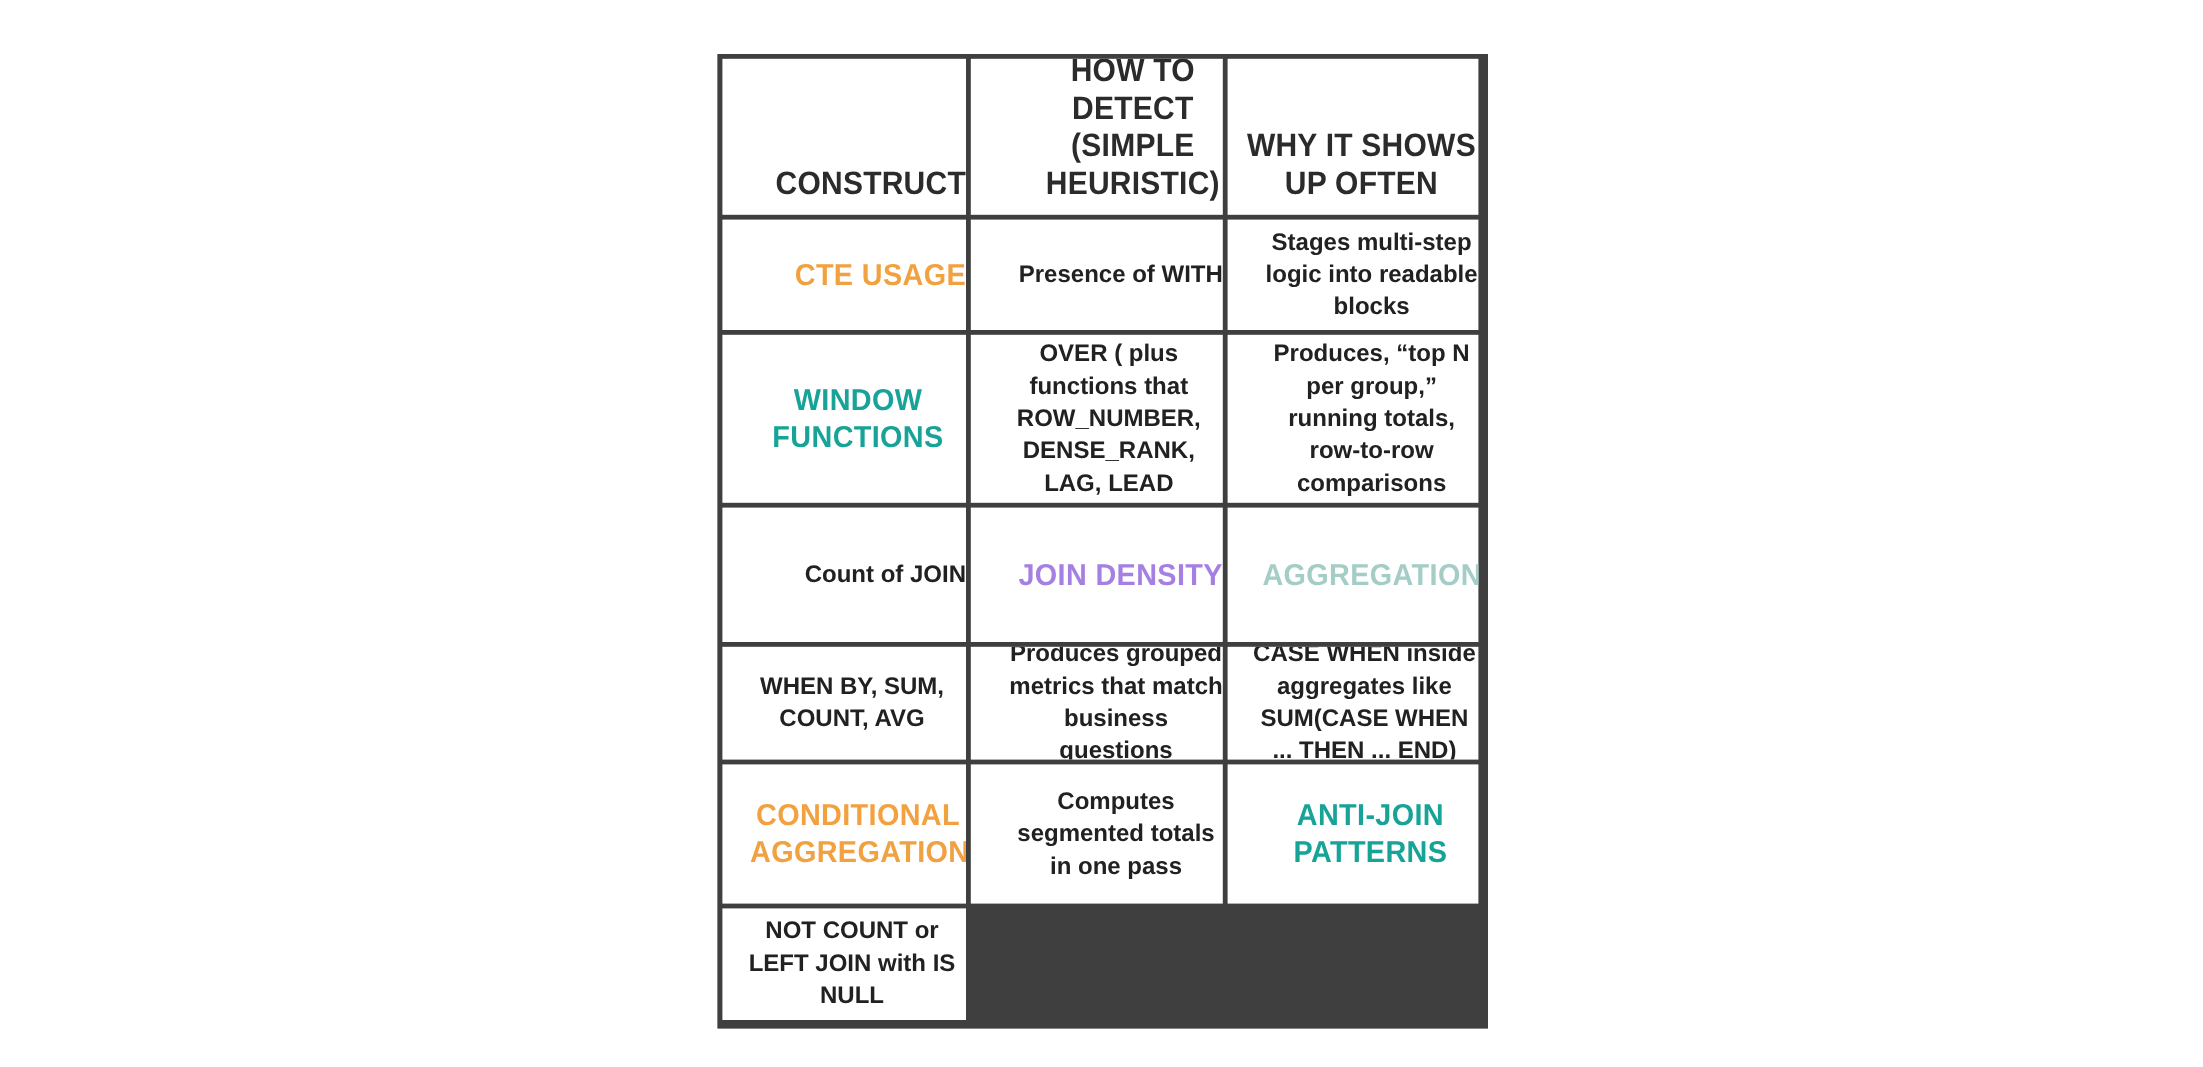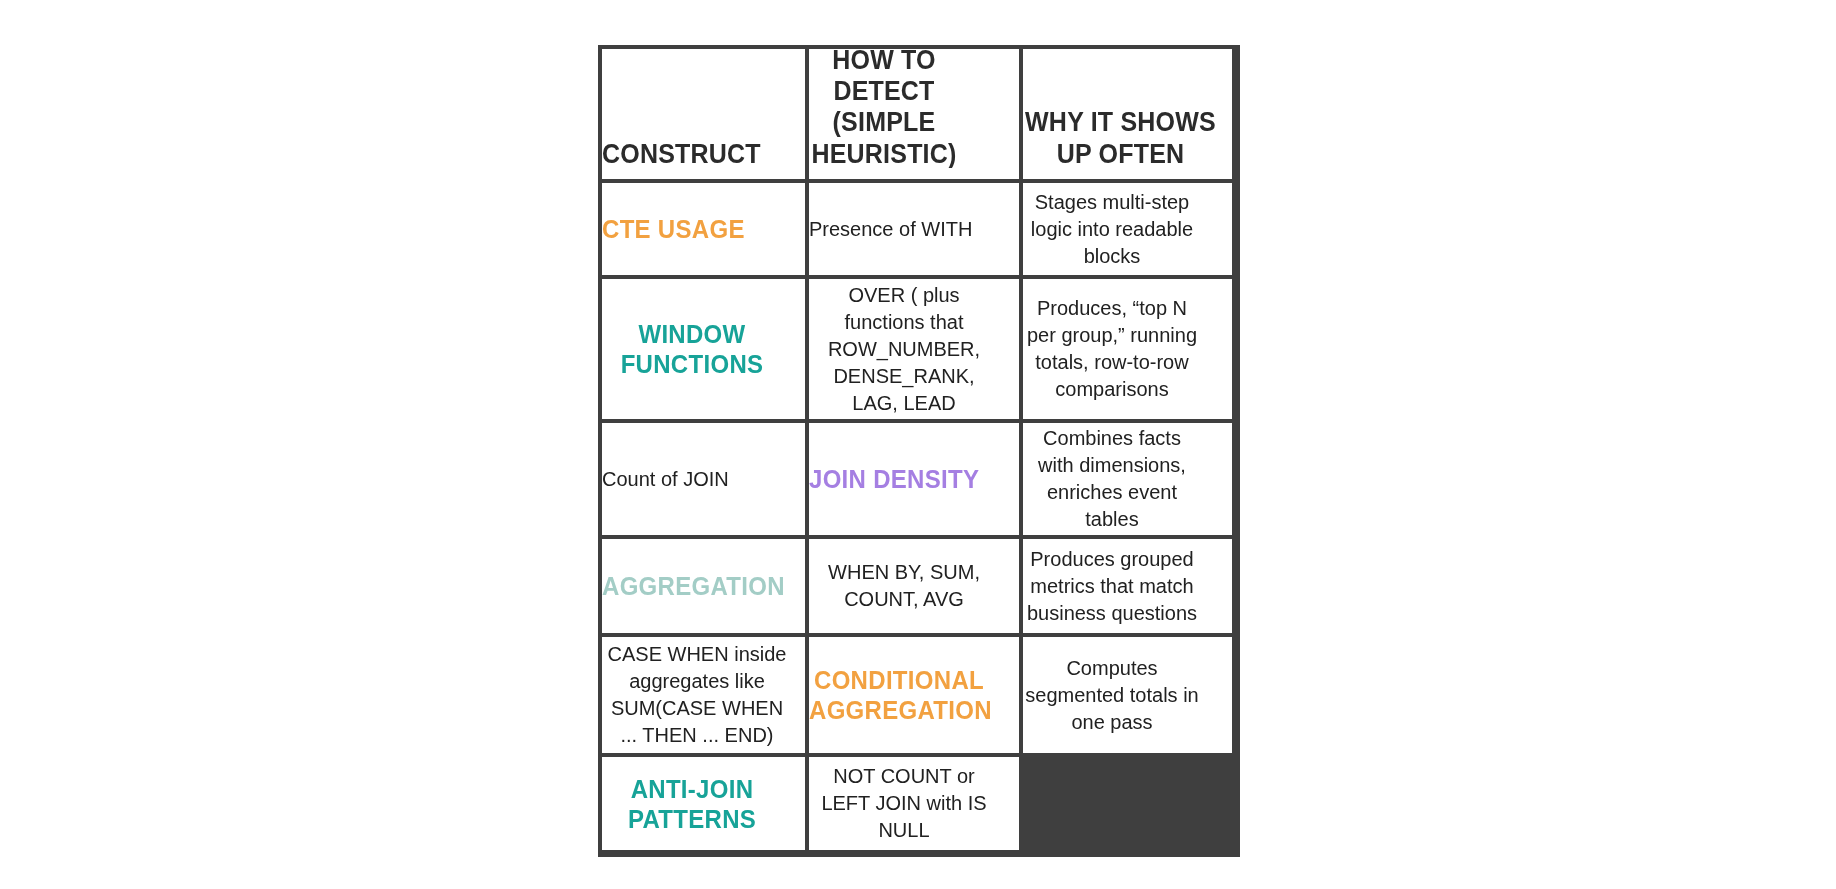--- a/index.html
+++ b/index.html
@@ -24,21 +24,21 @@
     display: grid;
     grid-template-columns: 203px 210px 209px;
     grid-template-rows: 130px 92px 140px 112px 94px 116px 93px;
     gap: 4px;
   }
 
   .cell {
     background: #ffffff;
     display: flex;
     align-items: center;
-    justify-content: flex-start;
+    justify-content: flex-end;
     text-align: center;
     overflow: hidden;
   }
 
   
   .cell.header { align-items: flex-end; padding-bottom: 10px; }
   .cell.header span {
     font-weight: 700;
     font-size: 25px;
     line-height: 29px;
@@ -59,21 +59,21 @@
     letter-spacing: 0.3px;
     max-width: 180px;
     transform: scaleY(1.05);
   }
 
   
   .cell.body span {
     font-size: 20px;
     line-height: 27px;
     color: #212121;
-    font-weight: 400;
+    font-weight: 700;
   }
   .cell.detect span { max-width: 190px; }
   .cell.why span    { max-width: 178px; }
 </style>
 </head>
 <body>
 
 <div class="canvas">
   <div class="sql-table">
 
@@ -106,23 +106,20 @@
     <div class="cell body why">
       <span>Produces, “top N per group,” running totals, row-to-row comparisons</span>
     </div>
 
     <div class="cell body detect">
       <span>Count of JOIN</span>
     </div>
     <div class="cell construct">
       <span style="color: rgb(165, 127, 226);">JOIN DENSITY</span>
     </div>
-    <div class="cell body why">
-      <span>Combines facts with dimensions, enriches event tables</span>
-    </div>
 
     <div class="cell construct">
       <span style="color: rgb(163, 205, 198);">AGGREGATION</span>
     </div>
     <div class="cell body detect">
       <span>WHEN BY, SUM, COUNT, AVG</span>
     </div>
     <div class="cell body why">
       <span>Produces grouped metrics that match business questions</span>
     </div>

